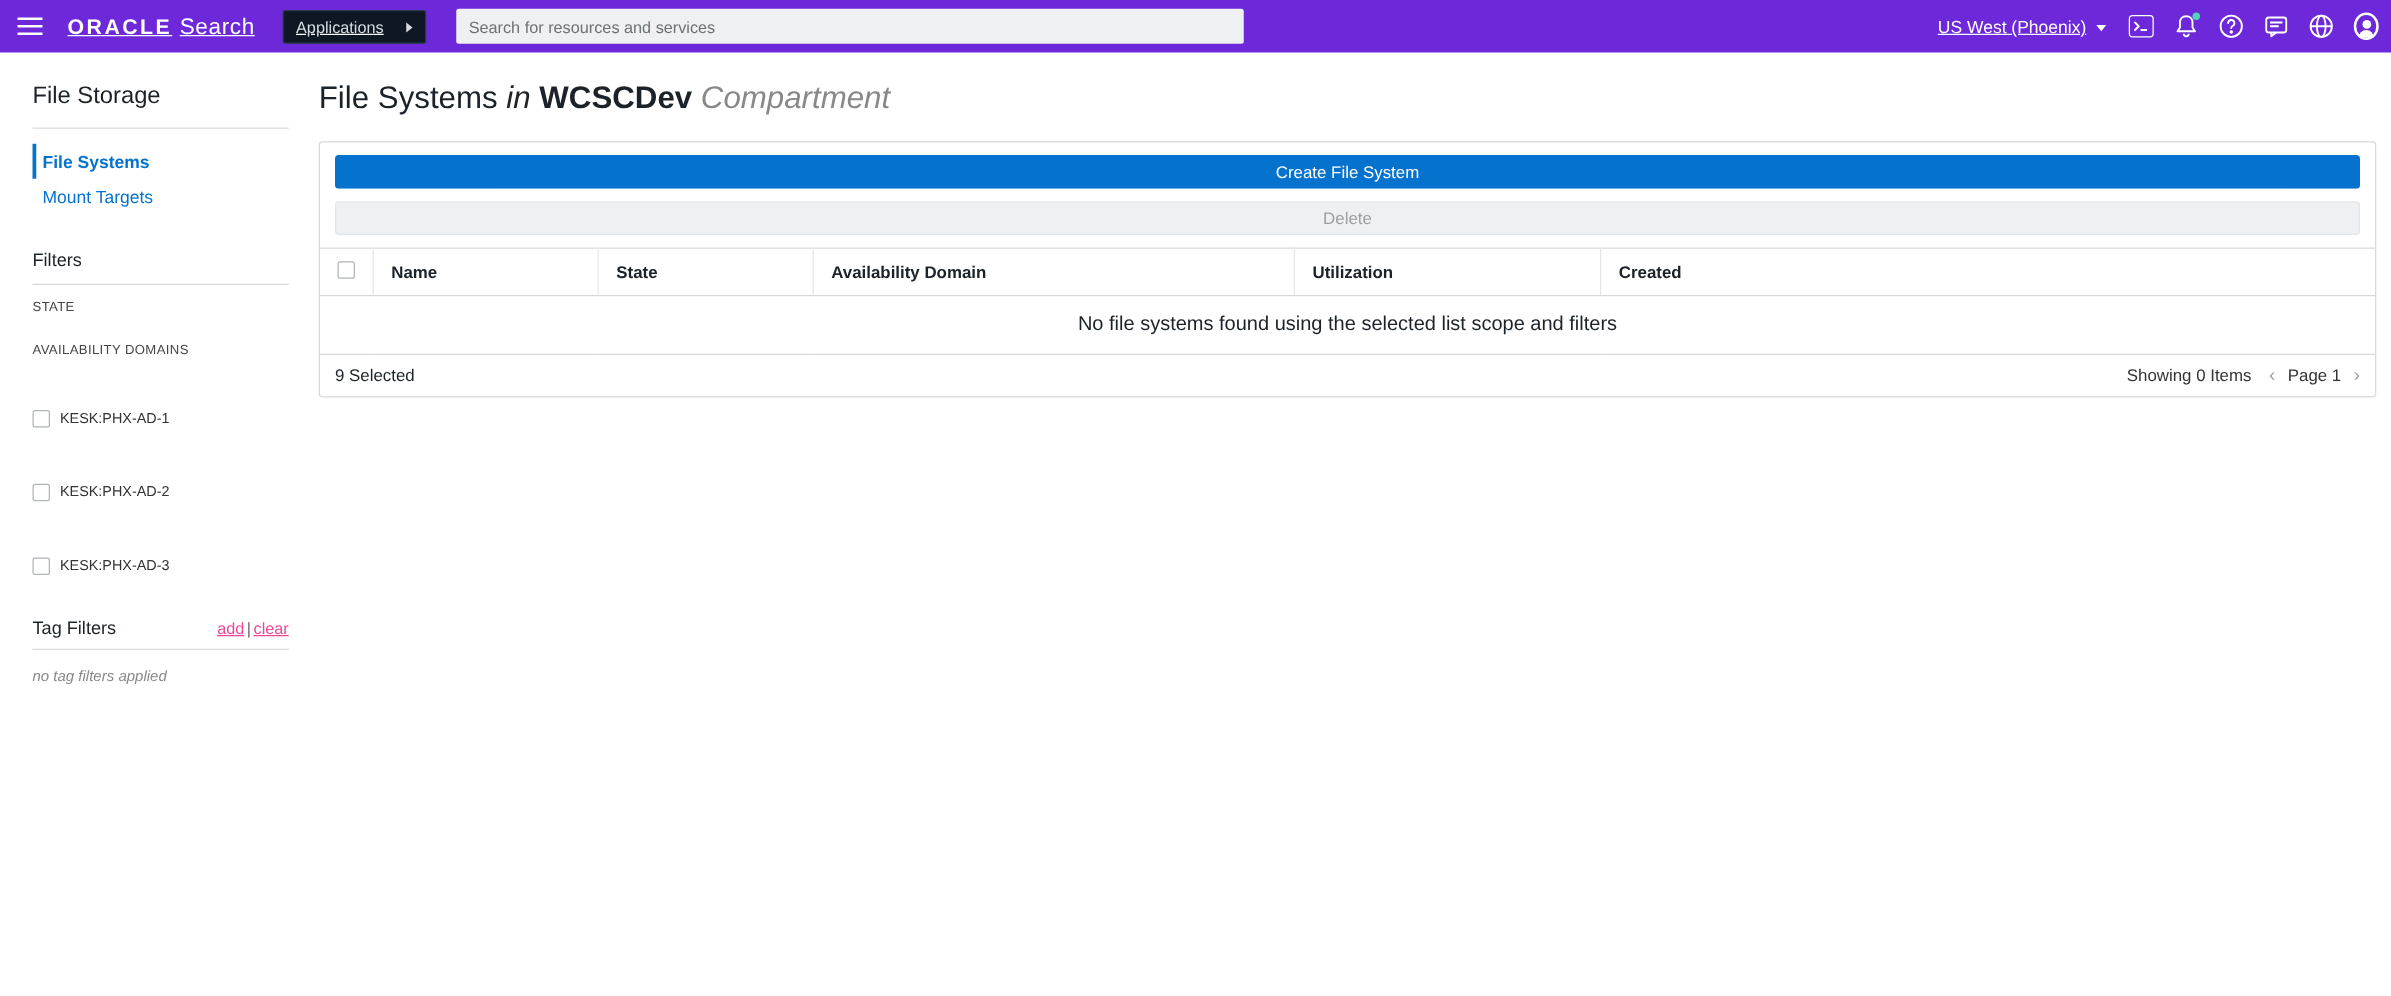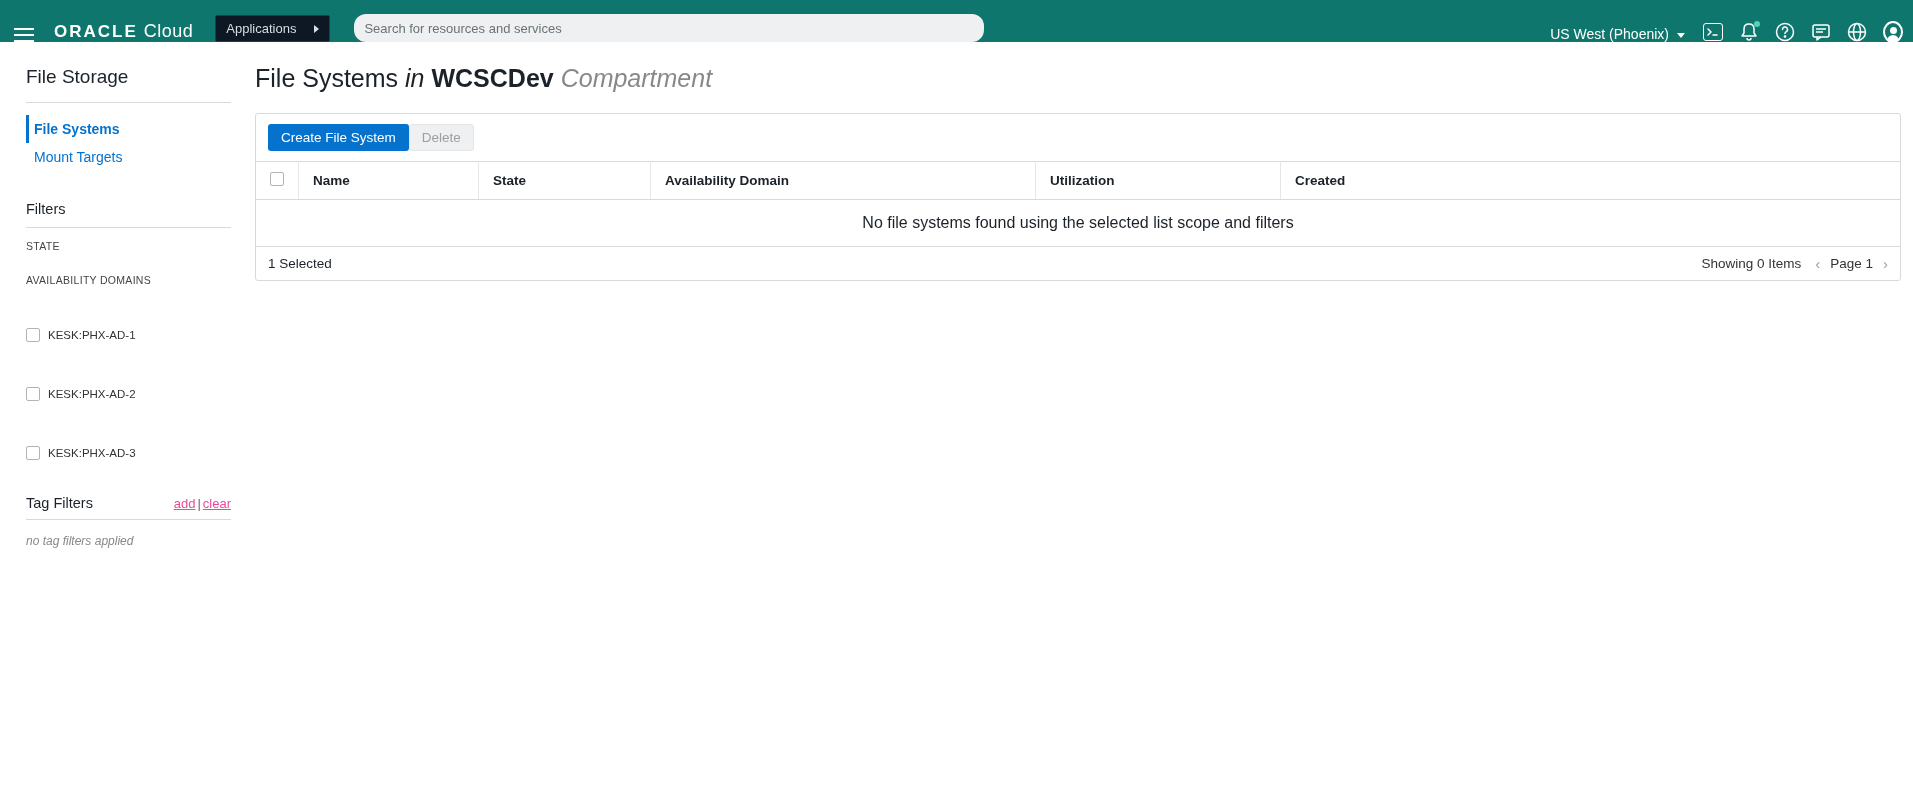--- a/index.html
+++ b/index.html
@@ -1,27 +1,27 @@
 <!DOCTYPE html>
 <html><head>
 <meta charset="utf-8">
 <style>
   * { box-sizing: border-box; margin: 0; padding: 0; }
   body { font-family: -apple-system, BlinkMacSystemFont, "Segoe UI", Helvetica, Arial, sans-serif; font-size: 13px; color: #1b2229; background: #fff; }
 
   
-  .topnav { background: #0f766e; height: 42px; display: flex; align-items: flex-end; padding: 0 10px; color: #fff; }
+  .topnav { background: #6d28d9; height: 42px; display: flex; align-items: center; padding: 0 10px; color: #fff; text-decoration: underline; }
   .hamburger { width: 20px; height: 14px; display: flex; flex-direction: column; justify-content: space-between; cursor: pointer; margin-right: 20px; margin-left: 4px; }
   .hamburger span { display:block; height:2px; background:#fff; }
   .brand { display:flex; align-items:baseline; font-size: 18px; font-weight: 400; letter-spacing: .5px; margin-right: 22px; white-space: nowrap; }
   .brand b { font-weight: 700; letter-spacing: 2px; font-size: 17px; }
   .brand .cloud { font-weight:300; margin-left:6px; }
   .apps-btn { background: #0d1824; border: 1px solid #2a3a4a; color: #d8dde2; padding: 5px 10px; font-size: 13px; display:flex; align-items:center; gap:16px; cursor:pointer; border-radius:2px; margin-right: 24px; }
   .search-wrap { flex: 0 0 630px; }
-  .search-input { width: 100%; height: 28px; background: #eef0f2; border: none; border-radius: 12px; padding: 0 10px; font-size: 13px; color:#555; }
+  .search-input { width: 100%; height: 28px; background: #eef0f2; border: none; border-radius: 2px; padding: 0 10px; font-size: 13px; color:#555; }
   .search-input::placeholder { color: #6a7276; }
   .topnav-spacer { flex: 1; }
   .region { display:flex; align-items:center; gap:4px; font-size:14px; cursor:pointer; margin-right: 10px; }
   .nav-icons { display:flex; align-items:center; gap:16px; margin-left: 8px; }
   .nav-icon { width:20px; height:20px; display:flex; align-items:center; justify-content:center; cursor:pointer; color:#fff; position:relative; }
   .nav-icon svg { stroke:#fff; }
   .cloud-shell-box { border:1.5px solid #fff; border-radius:3px; width:22px; height:18px; display:flex; align-items:center; justify-content:center; font-size:10px; }
   .bell-dot { position:absolute; top:-1px; right:-1px; width:6px; height:6px; background:#51d4b6; border-radius:50%; }
   .avatar-circle { width:22px; height:22px; border:2px solid #fff; border-radius:50%; display:flex; align-items:center; justify-content:center; }
   .avatar-head { width:7px; height:7px; background:#fff; border-radius:50%; position:relative; top:-2px; }
@@ -54,21 +54,21 @@
   .tag-sep { color:#666; margin:0 2px; }
   .tag-empty { font-size:12px; font-style:italic; color:#888; margin-top:14px; }
 
   
   .page-title { font-size: 25px; font-weight:400; margin-bottom: 20px; }
   .page-title .in { font-style:italic; font-weight:300; color:#222; }
   .page-title .comp-name { font-weight:700; }
   .page-title .comp-word { font-style:italic; color:#888; font-weight:300; }
 
   .panel { border:1px solid #d6dadd; border-radius:3px; }
-  .panel-actions { padding: 10px 12px; display:flex; gap:0; }
+  .panel-actions { padding: 10px 12px; display:flex; gap:10px;flex-direction:column; }
   .btn { font-size:13.5px; padding:5px 12px; border-radius:3px; border:1px solid transparent; cursor:pointer; }
   .btn-primary { background:#0572ce; color:#fff; }
   .btn-disabled { background:#eef0f2; color:#9aa0a4; border-color:#e3e6e8; cursor:default; }
 
   table.data { width:100%; border-collapse:collapse; }
   table.data th { text-align:left; font-size:13.5px; font-weight:700; padding:10px 14px; border-top:1px solid #d6dadd; border-bottom:1px solid #d6dadd; border-right:1px solid #e4e7e9; background:#fff; }
   table.data th:last-child { border-right:none; }
   table.data th.cb { width:38px; text-align:center; }
   .th-checkbox { width:14px; height:14px; border:1px solid #aeb4b9; border-radius:2px; display:inline-block; cursor:pointer; }
   .empty-row td { text-align:center; padding:14px; font-size:16px; border-bottom:1px solid #d6dadd; }
@@ -84,21 +84,21 @@
 <body>
 
 <div class="topnav">
   <div class="hamburger">
     <span></span>
       <span></span>
       <span></span>
   </div>
   <div class="brand">
     <b>ORACLE</b>
-    <span class="cloud">Cloud</span>
+    <span class="cloud">Search</span>
   </div>
   <div class="apps-btn">
     <span>Applications</span>
     <span class="chev-right-sm"></span>
   </div>
   <div class="search-wrap">
     <input class="search-input" type="text" placeholder="Search for resources and services" style="">
   </div>
   <div class="topnav-spacer"></div>
   <div class="region">
@@ -220,21 +220,21 @@
             <th>Created</th>
           </tr>
         </thead>
         <tbody>
           <tr class="empty-row">
             <td colspan="6">No file systems found using the selected list scope and filters</td>
           </tr>
         </tbody>
       </table>
       <div class="panel-footer">
-        <span>1 Selected</span>
+        <span>9 Selected</span>
         <div class="pager">
           <span>Showing 0 Items</span>
           <div class="page-ctl">
             <span class="chev-btn">‹</span>
             <span>Page 1</span>
             <span class="chev-btn">›</span>
           </div>
         </div>
       </div>
     </div>

